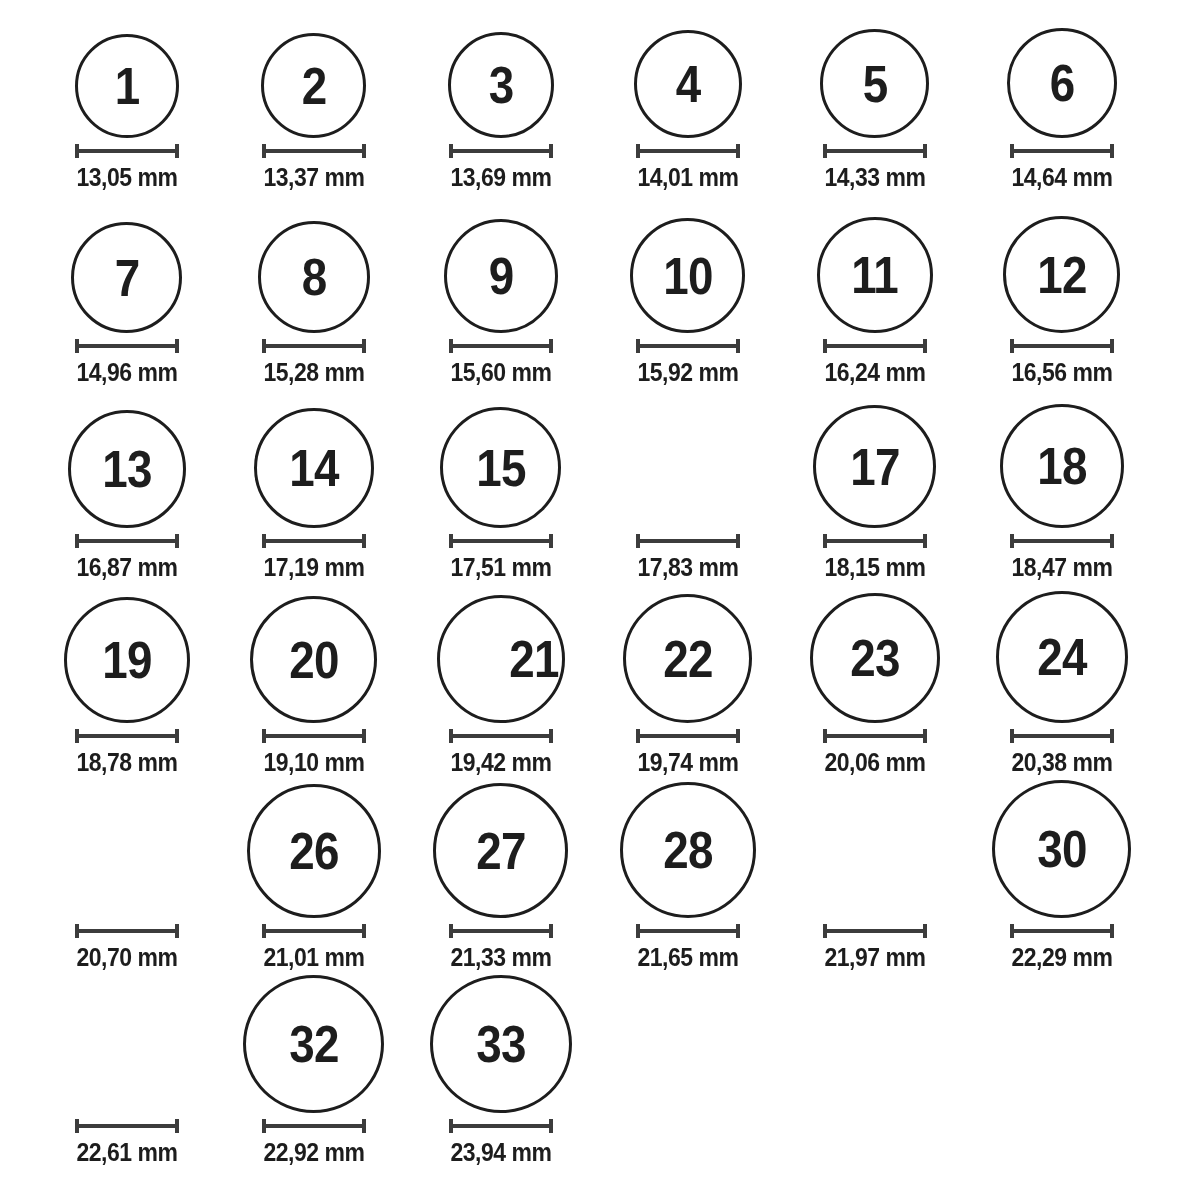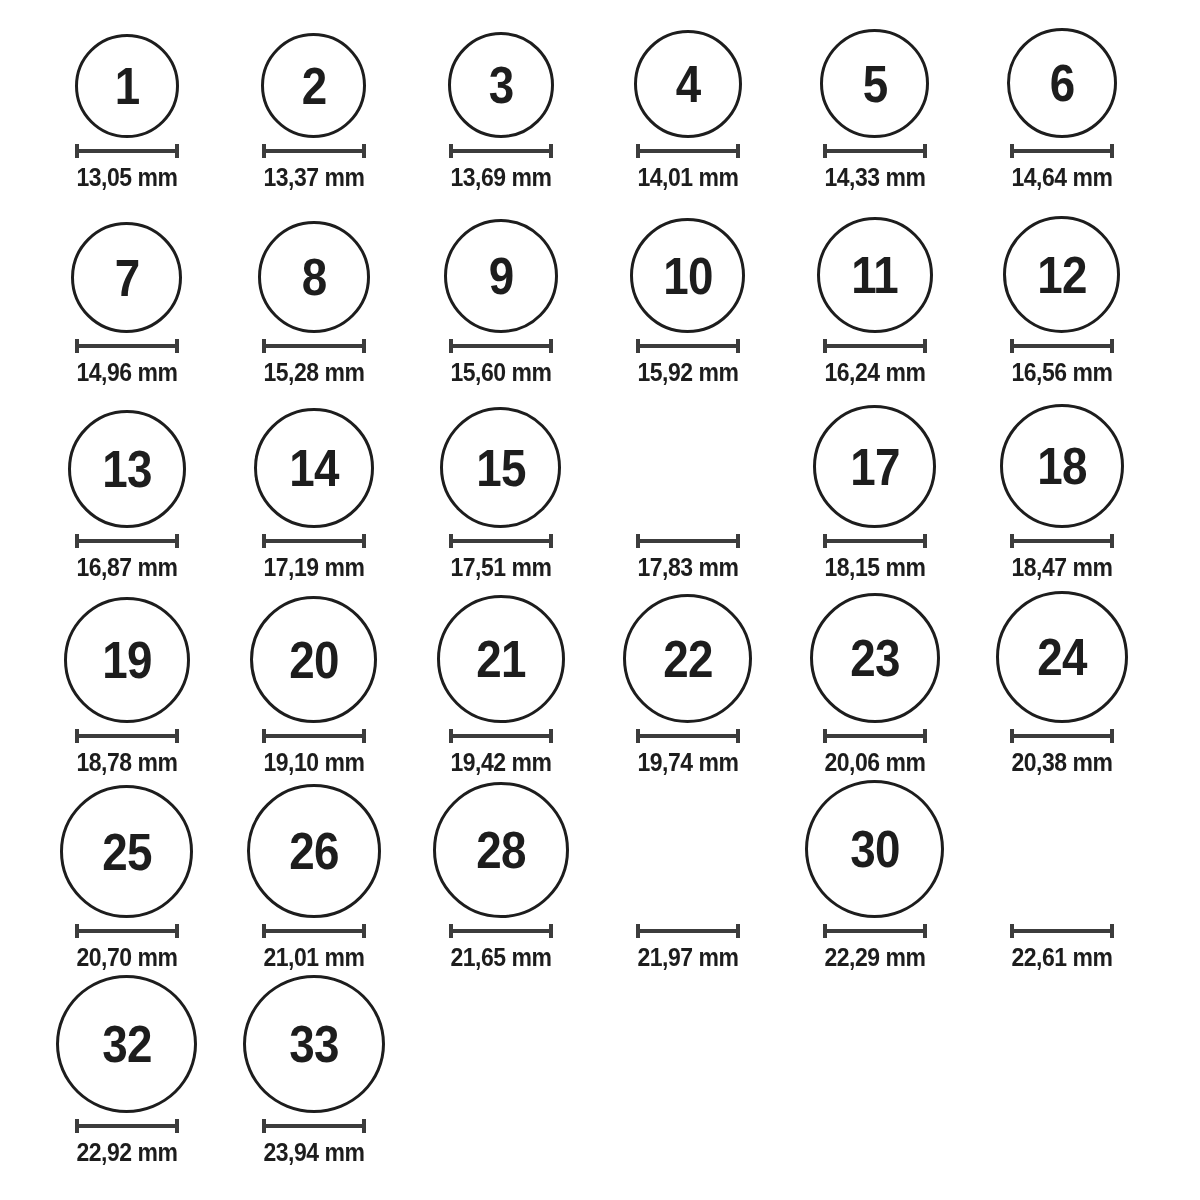--- a/index.html
+++ b/index.html
@@ -294,21 +294,21 @@
       <span class="ring-number">20</span>
     </div>
     <div class="dimline">
       <div class="dim-tick"></div>
       <div class="dim-bar"></div>
       <div class="dim-tick"></div>
     </div>
     <span class="diameter-label">19,10 mm</span>
   </div>
       <div class="cell">
-    <div class="ring-circle" style="width: 128px; height: 128px;">
+    <div class="ring-circle" style="width: 128px; height: 128px; justify-content: flex-end;">
       <span class="ring-number">21</span>
     </div>
     <div class="dimline">
       <div class="dim-tick"></div>
       <div class="dim-bar"></div>
       <div class="dim-tick"></div>
     </div>
     <span class="diameter-label">19,42 mm</span>
   </div>
       <div class="cell">
@@ -338,40 +338,48 @@
       <span class="ring-number">24</span>
     </div>
     <div class="dimline">
       <div class="dim-tick"></div>
       <div class="dim-bar"></div>
       <div class="dim-tick"></div>
     </div>
     <span class="diameter-label">20,38 mm</span>
   </div>
       <div class="cell">
-    <div class="ring-circle" style="width: 133px; height: 133px;">
-      <span class="ring-number">25</span>
-    </div>
     <div class="dimline">
       <div class="dim-tick"></div>
       <div class="dim-bar"></div>
       <div class="dim-tick"></div>
     </div>
     <span class="diameter-label">20,70 mm</span>
   </div>
       <div class="cell">
     <div class="ring-circle" style="width: 134px; height: 134px;">
       <span class="ring-number">26</span>
     </div>
     <div class="dimline">
       <div class="dim-tick"></div>
       <div class="dim-bar"></div>
       <div class="dim-tick"></div>
     </div>
     <span class="diameter-label">21,01 mm</span>
+  </div>
+      <div class="cell">
+    <div class="ring-circle" style="width: 135px; height: 135px;">
+      <span class="ring-number">27</span>
+    </div>
+    <div class="dimline">
+      <div class="dim-tick"></div>
+      <div class="dim-bar"></div>
+      <div class="dim-tick"></div>
+    </div>
+    <span class="diameter-label">21,33 mm</span>
   </div>
       <div class="cell">
     <div class="ring-circle" style="width: 136px; height: 136px;">
       <span class="ring-number">28</span>
     </div>
     <div class="dimline">
       <div class="dim-tick"></div>
       <div class="dim-bar"></div>
       <div class="dim-tick"></div>
     </div>

